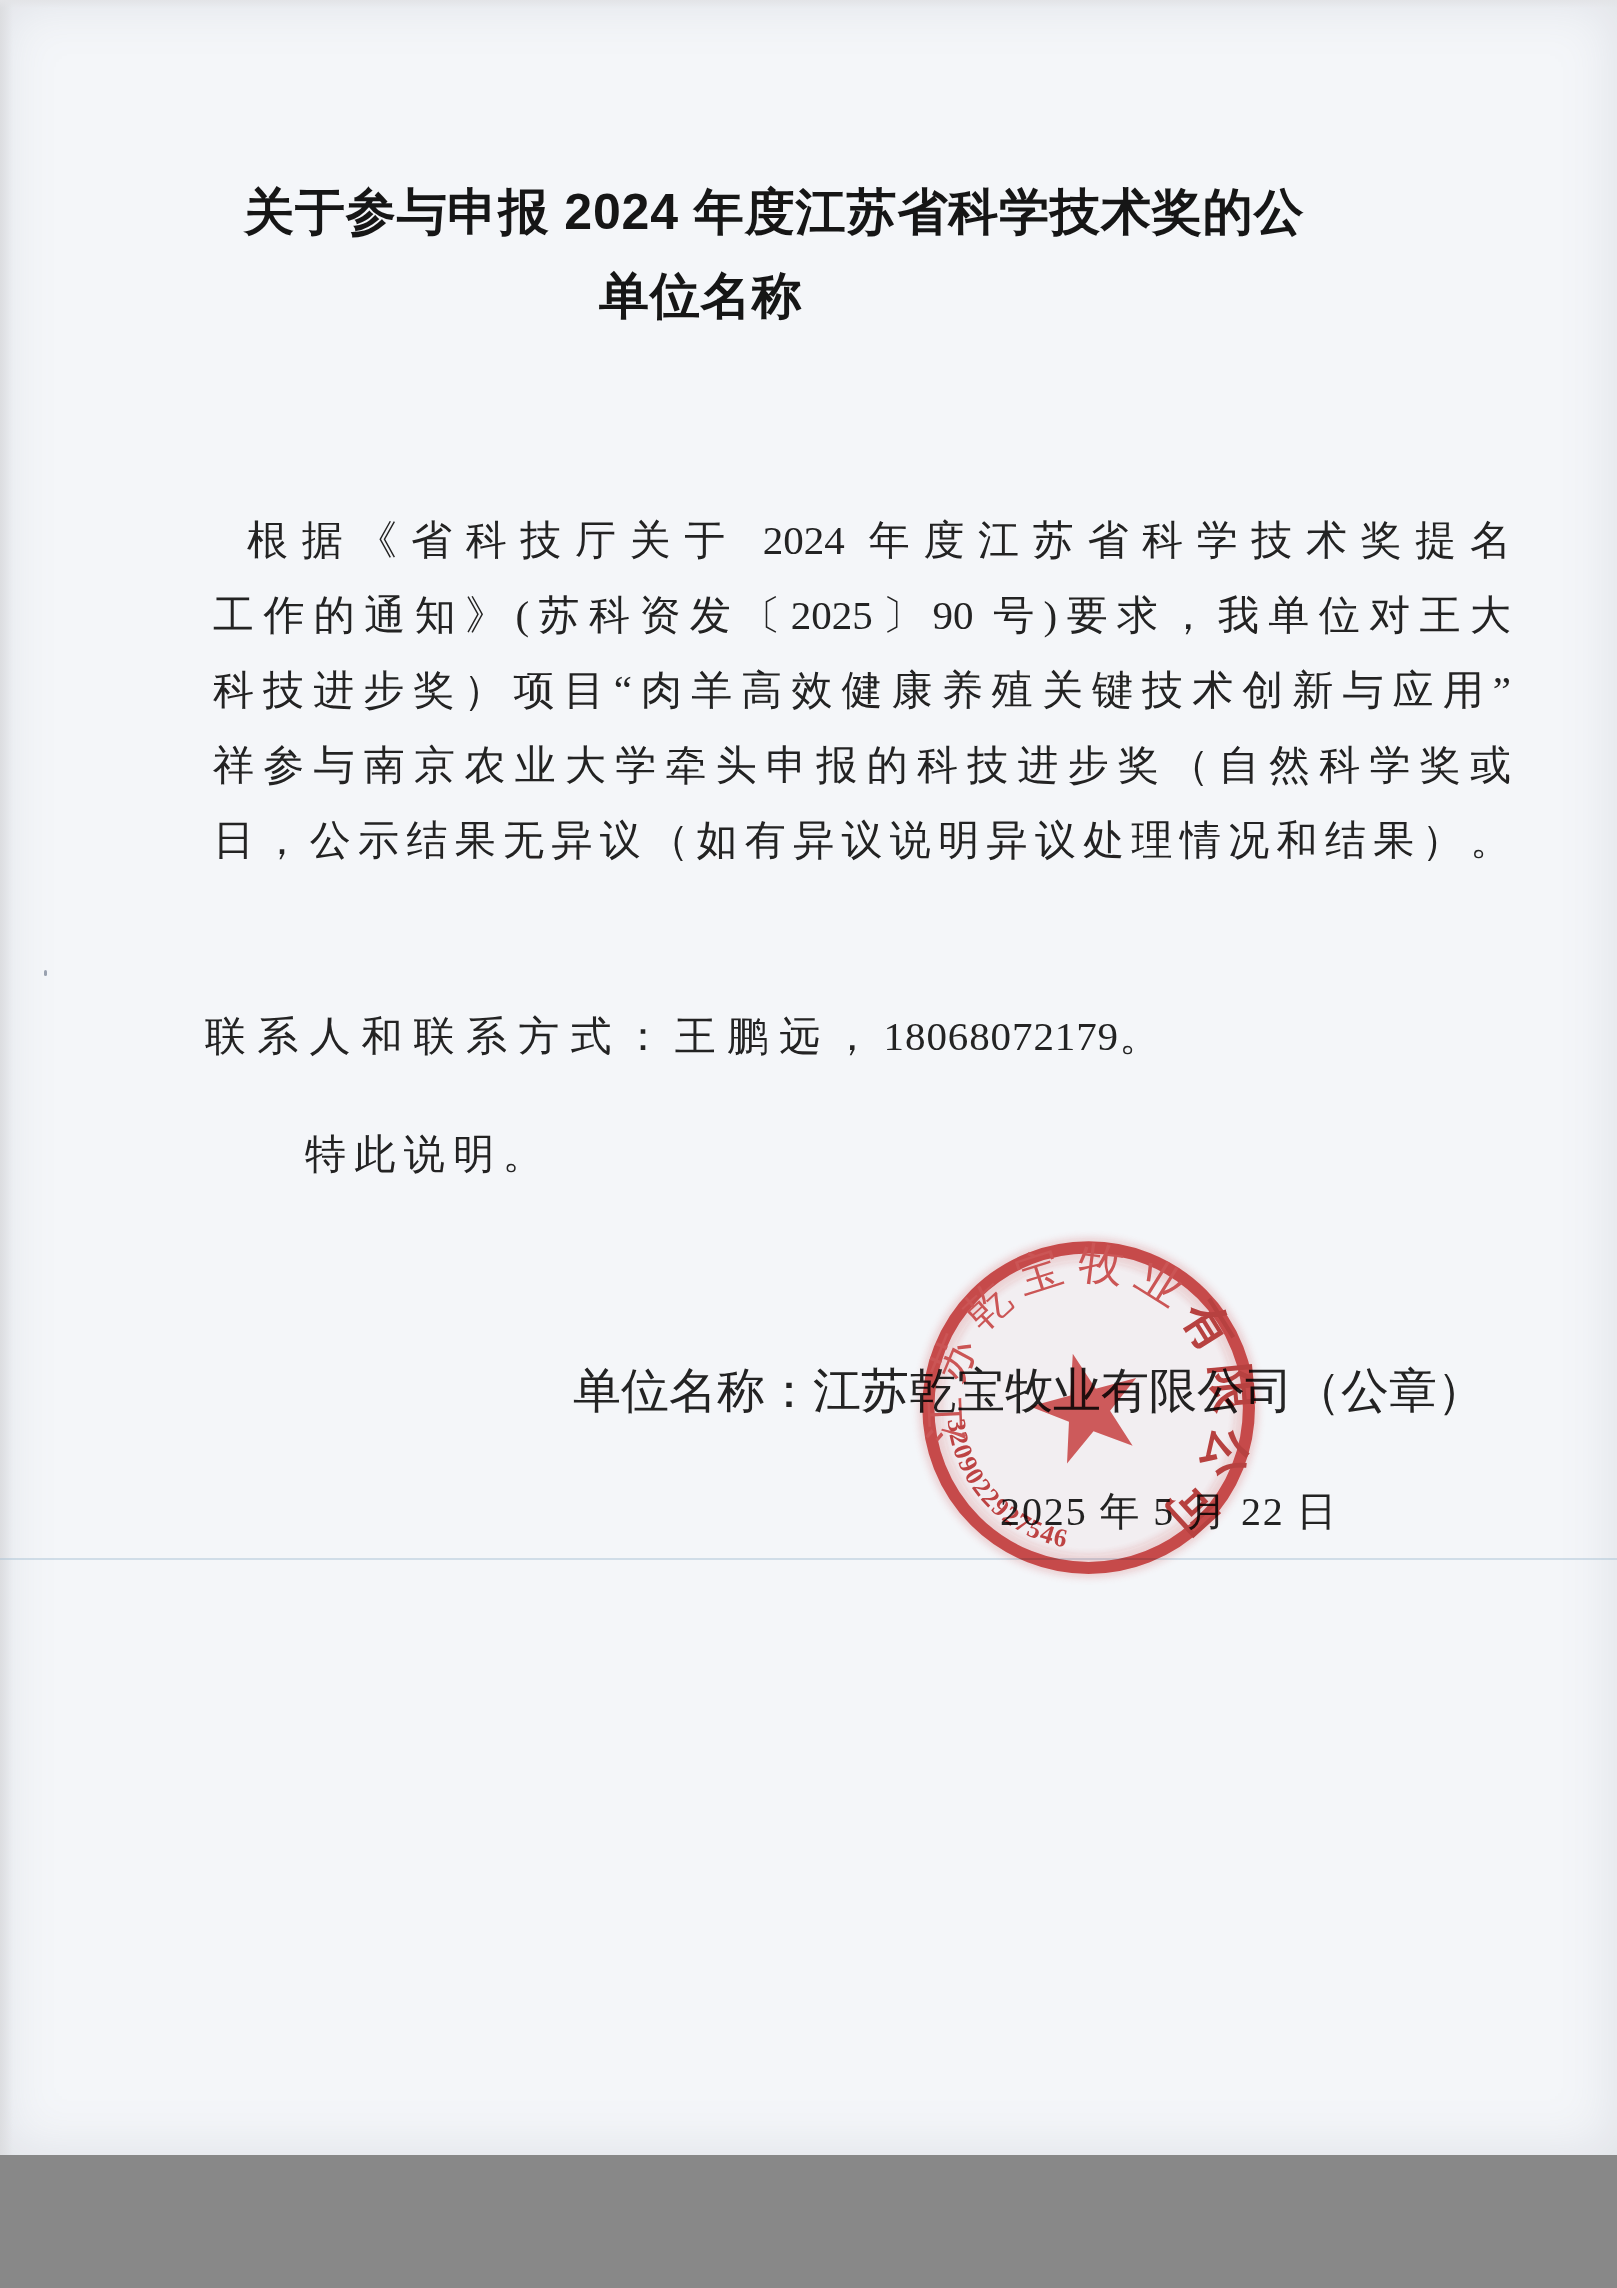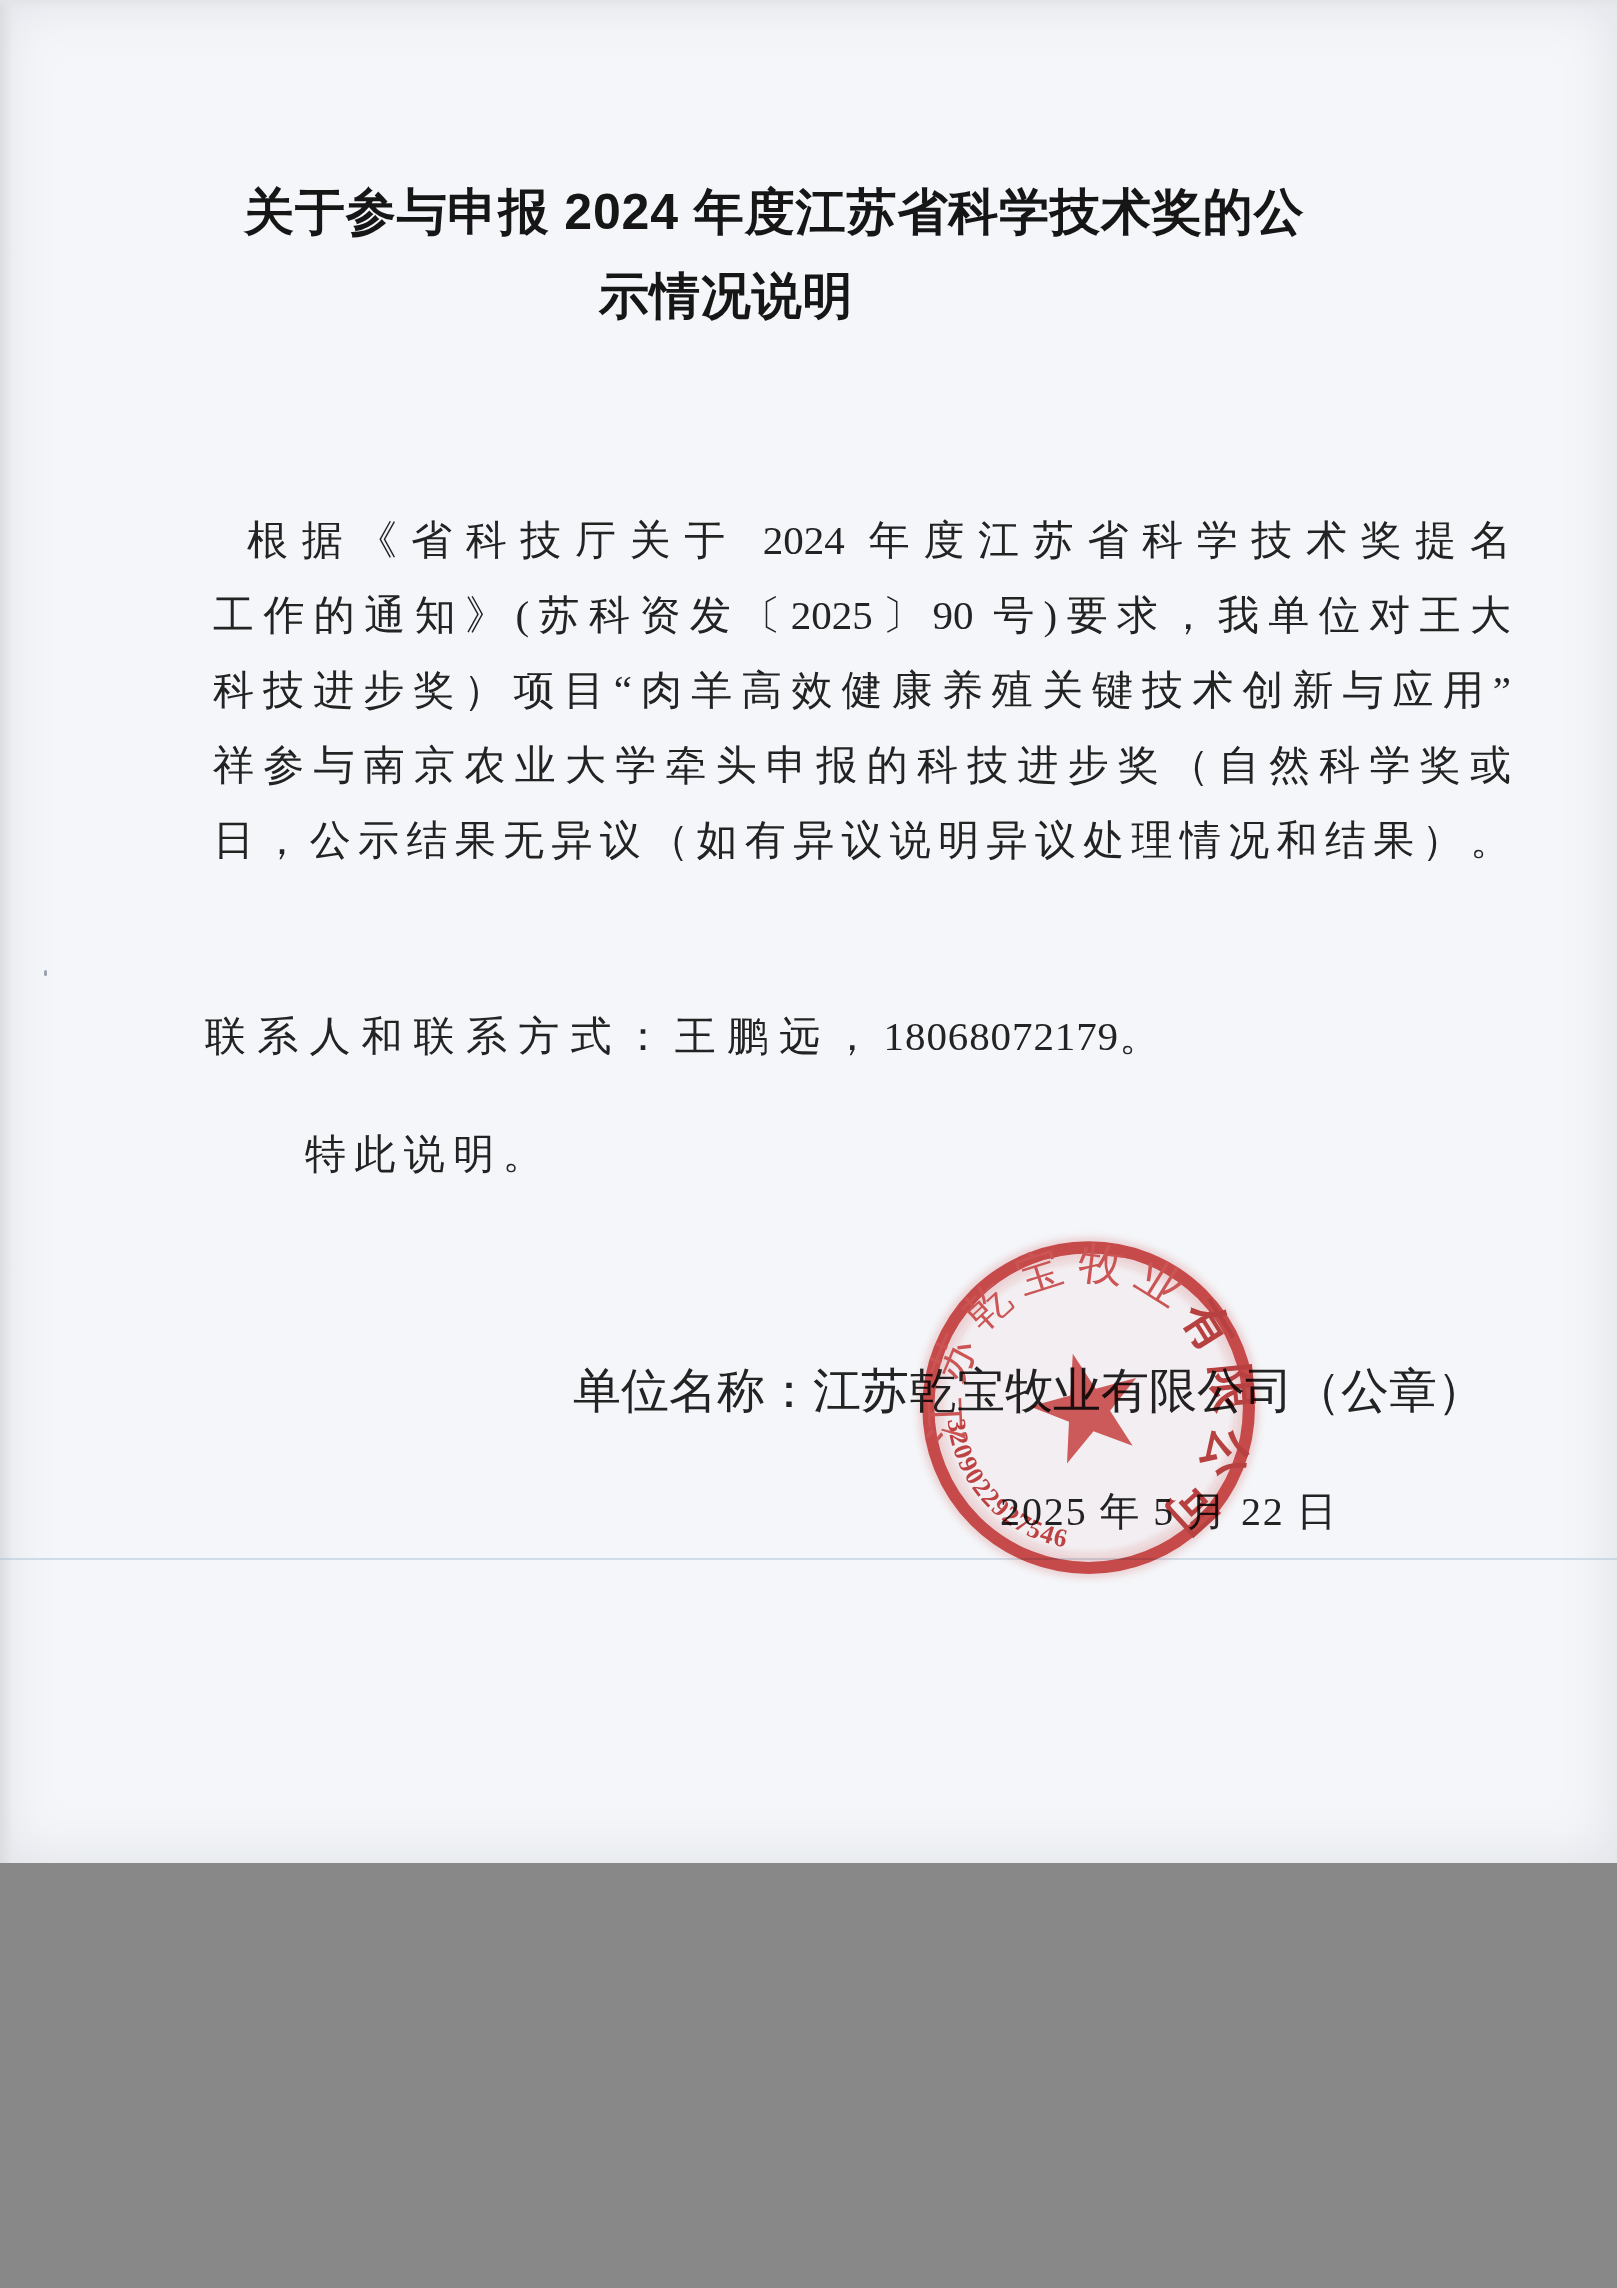--- a/index.html
+++ b/index.html
@@ -1,18 +1,18 @@
 <!DOCTYPE html>
 <html style="font-size:15px"><head>
 <meta charset="utf-8">
 <style>
   html,body{margin:0;padding:0;background:#888;}
   .page{
     position:relative;
-    width:1617px;height:1863px;
+    width:1617px;height:2155px;
     background:#f4f6f9;
     overflow:hidden;
     font-family:"Liberation Serif", serif;
     color:#1f1f1f;
     box-shadow:inset 0 0 56px rgba(120,130,145,.18);
   }
   .edge-shade{
     position:absolute;left:0;top:0;width:13px;height:100%;
     background:linear-gradient(90deg,#dcdde0,rgba(220,221,224,0));
   }
@@ -67,21 +67,21 @@
 </style>
 </head>
 <body>
 
 <div class="page">
 
   <div class="edge-shade"></div>
   <div class="top-shade"></div>
 
   <div class="title-line" style="left:244px;top:182px;">关于参与申报 2024 年度江苏省科学技术奖的公</div>
-  <div class="title-line" style="left:599px;top:266px;">示情况说明</div>
+  <div class="title-line" style="left:599px;top:266px;">单位名称</div>
 
   <div class="body-block">
     <div class="body-line indent">根据《省科技厅关于 2024 年度江苏省科学技术奖提名</div>
     <div class="body-line">工作的通知》(苏科资发〔2025〕90 号)要求，我单位对王大</div>
     <div class="body-line">科技进步奖）项目“肉羊高效健康养殖关键技术创新与应用”</div>
     <div class="body-line">祥参与南京农业大学牵头申报的科技进步奖（自然科学奖或</div>
     <div class="body-line">日，公示结果无异议（如有异议说明异议处理情况和结果）。</div>
   </div>
 
   <div class="free-line contact" style="left:205px;top:1008px;">

